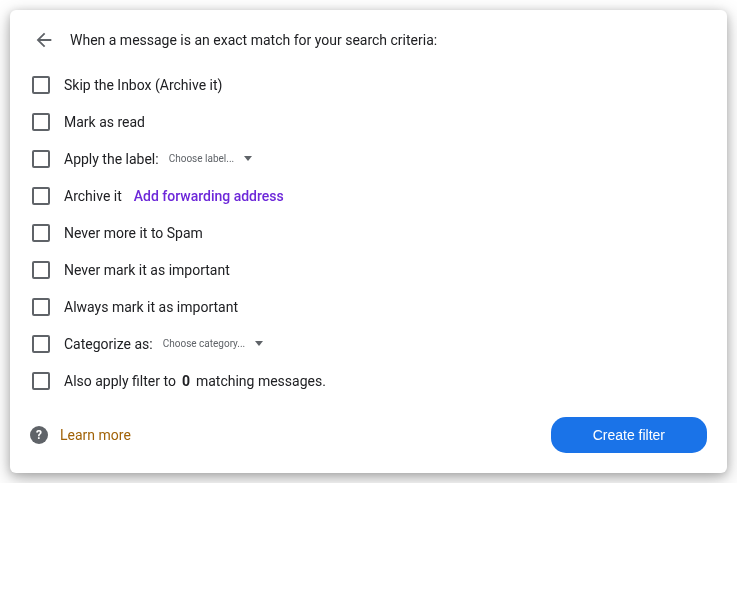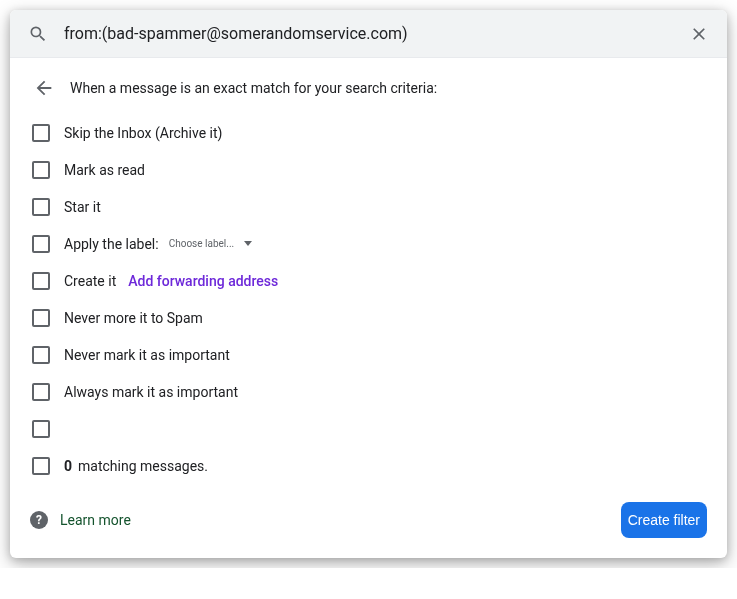--- a/index.html
+++ b/index.html
@@ -144,53 +144,40 @@
       background: #5f6368;
       color: #fff;
       display: flex;
       align-items: center;
       justify-content: center;
       font-size: 12px;
       font-weight: 700;
     }
     .learn-more-text {
       font-size: 14px;
-      color: #14532d;
+      color: #a16207;
       cursor: pointer;
     }
     .create-btn {
       background: #1a73e8;
       color: #fff;
       border: none;
-      border-radius: 8px;
-      padding: 0 7px;
+      border-radius: 15px;
+      padding: 0 42px;
       height: 36px;
       font-size: 14px;
       font-weight: 500;
       cursor: pointer;
     }
   </style>
 </head>
 <body>
 
 <div class="dialog">
 
-  <div class="search-bar">
-    <span class="icon-btn">
-      <svg width="20" height="20" viewBox="0 0 24 24" fill="#5f6368">
-          <path d="M15.5 14h-.79l-.28-.27A6.471 6.471 0 0016 9.5 6.5 6.5 0 109.5 16c1.61 0 3.09-.59 4.23-1.57l.27.28v.79l5 4.99L20.49 19l-4.99-5zm-6 0C7.01 14 5 11.99 5 9.5S7.01 5 9.5 5 14 7.01 14 9.5 11.99 14 9.5 14z"></path>
-        </svg>
-    </span>
-    <span class="query">from:(bad-spammer@somerandomservice.com)</span>
-    <span class="icon-btn">
-      <svg width="20" height="20" viewBox="0 0 24 24" fill="#5f6368">
-          <path d="M19 6.41L17.59 5 12 10.59 6.41 5 5 6.41 10.59 12 5 17.59 6.41 19 12 13.41 17.59 19 19 17.59 13.41 12z"></path>
-        </svg>
-    </span>
-  </div>
 
   <div class="content">
 
     <div class="header-row">
       <span class="icon-btn">
         <svg width="22" height="22" viewBox="0 0 24 24" fill="#5f6368">
             <path d="M20 11H7.83l5.59-5.59L12 4l-8 8 8 8 1.41-1.41L7.83 13H20v-2z"></path>
           </svg>
       </span>
       <span class="header-text">When a message is an exact match for your search criteria:</span>
@@ -205,46 +192,40 @@
         <span class="opt-label">Skip the Inbox (Archive it)</span>
       </div>
 
       <div class="option-row">
         <div class="checkbox-wrap">
             <div class="checkbox"></div>
           </div>
         <span class="opt-label">Mark as read</span>
       </div>
 
-      <div class="option-row">
-        <div class="checkbox-wrap">
-            <div class="checkbox"></div>
-          </div>
-        <span class="opt-label">Star it</span>
-      </div>
 
       <div class="option-row">
         <div class="checkbox-wrap">
             <div class="checkbox"></div>
           </div>
         <span class="opt-label">
           <span>Apply the label:</span>
           <span class="dropdown-inline">
             <span>Choose label...</span>
             <span class="dropdown-arrow"></span>
           </span>
         </span>
       </div>
 
       <div class="option-row">
         <div class="checkbox-wrap">
             <div class="checkbox"></div>
           </div>
         <span class="opt-label">
-          <span>Create it</span>
+          <span>Archive it</span>
           <span class="link-inline">Add forwarding address</span>
         </span>
       </div>
 
 
       <div class="option-row">
         <div class="checkbox-wrap">
             <div class="checkbox"></div>
           </div>
         <span class="opt-label">Never more it to Spam</span>
@@ -261,27 +242,35 @@
         <div class="checkbox-wrap">
             <div class="checkbox"></div>
           </div>
         <span class="opt-label">Always mark it as important</span>
       </div>
 
       <div class="option-row">
         <div class="checkbox-wrap">
             <div class="checkbox"></div>
           </div>
-      </div>
-
-      <div class="option-row">
-        <div class="checkbox-wrap">
-            <div class="checkbox"></div>
-          </div>
-        <span class="opt-label">
+        <span class="opt-label">
+          <span>Categorize as:</span>
+          <span class="dropdown-inline">
+            <span>Choose category...</span>
+            <span class="dropdown-arrow"></span>
+          </span>
+        </span>
+      </div>
+
+      <div class="option-row">
+        <div class="checkbox-wrap">
+            <div class="checkbox"></div>
+          </div>
+        <span class="opt-label">
+          <span>Also apply filter to </span>
             <span class="bold">0</span>
             <span> matching messages.</span>
         </span>
       </div>
 
     </div>
 
     <div class="footer">
       <div class="learn-more-section">
         <span class="help-icon">?</span>

